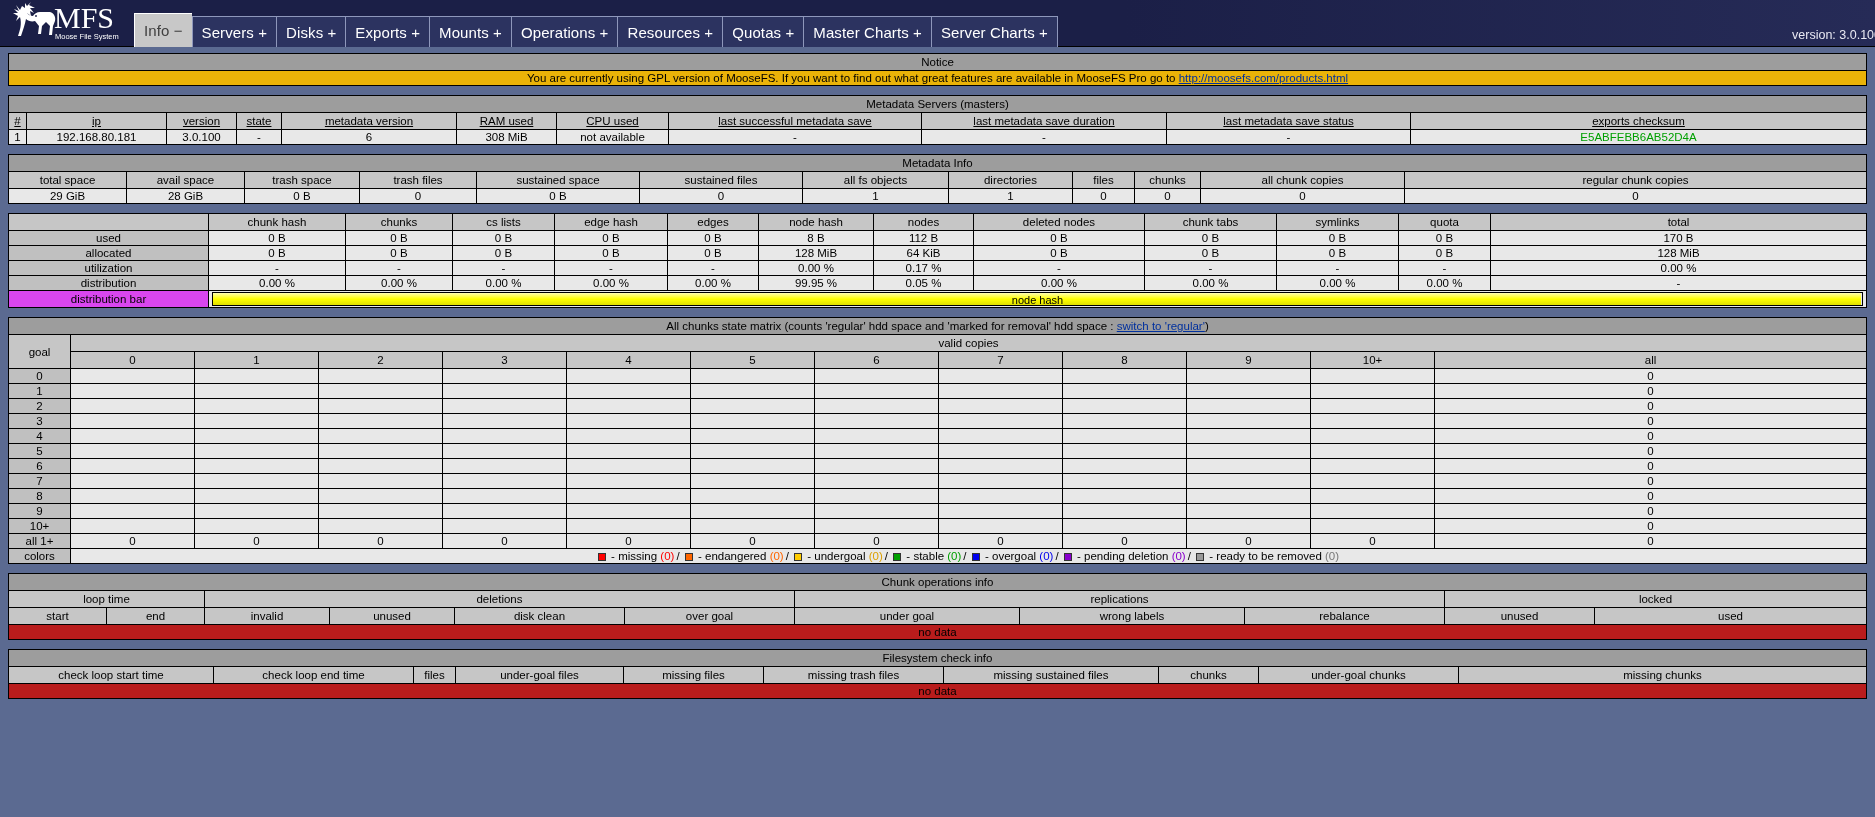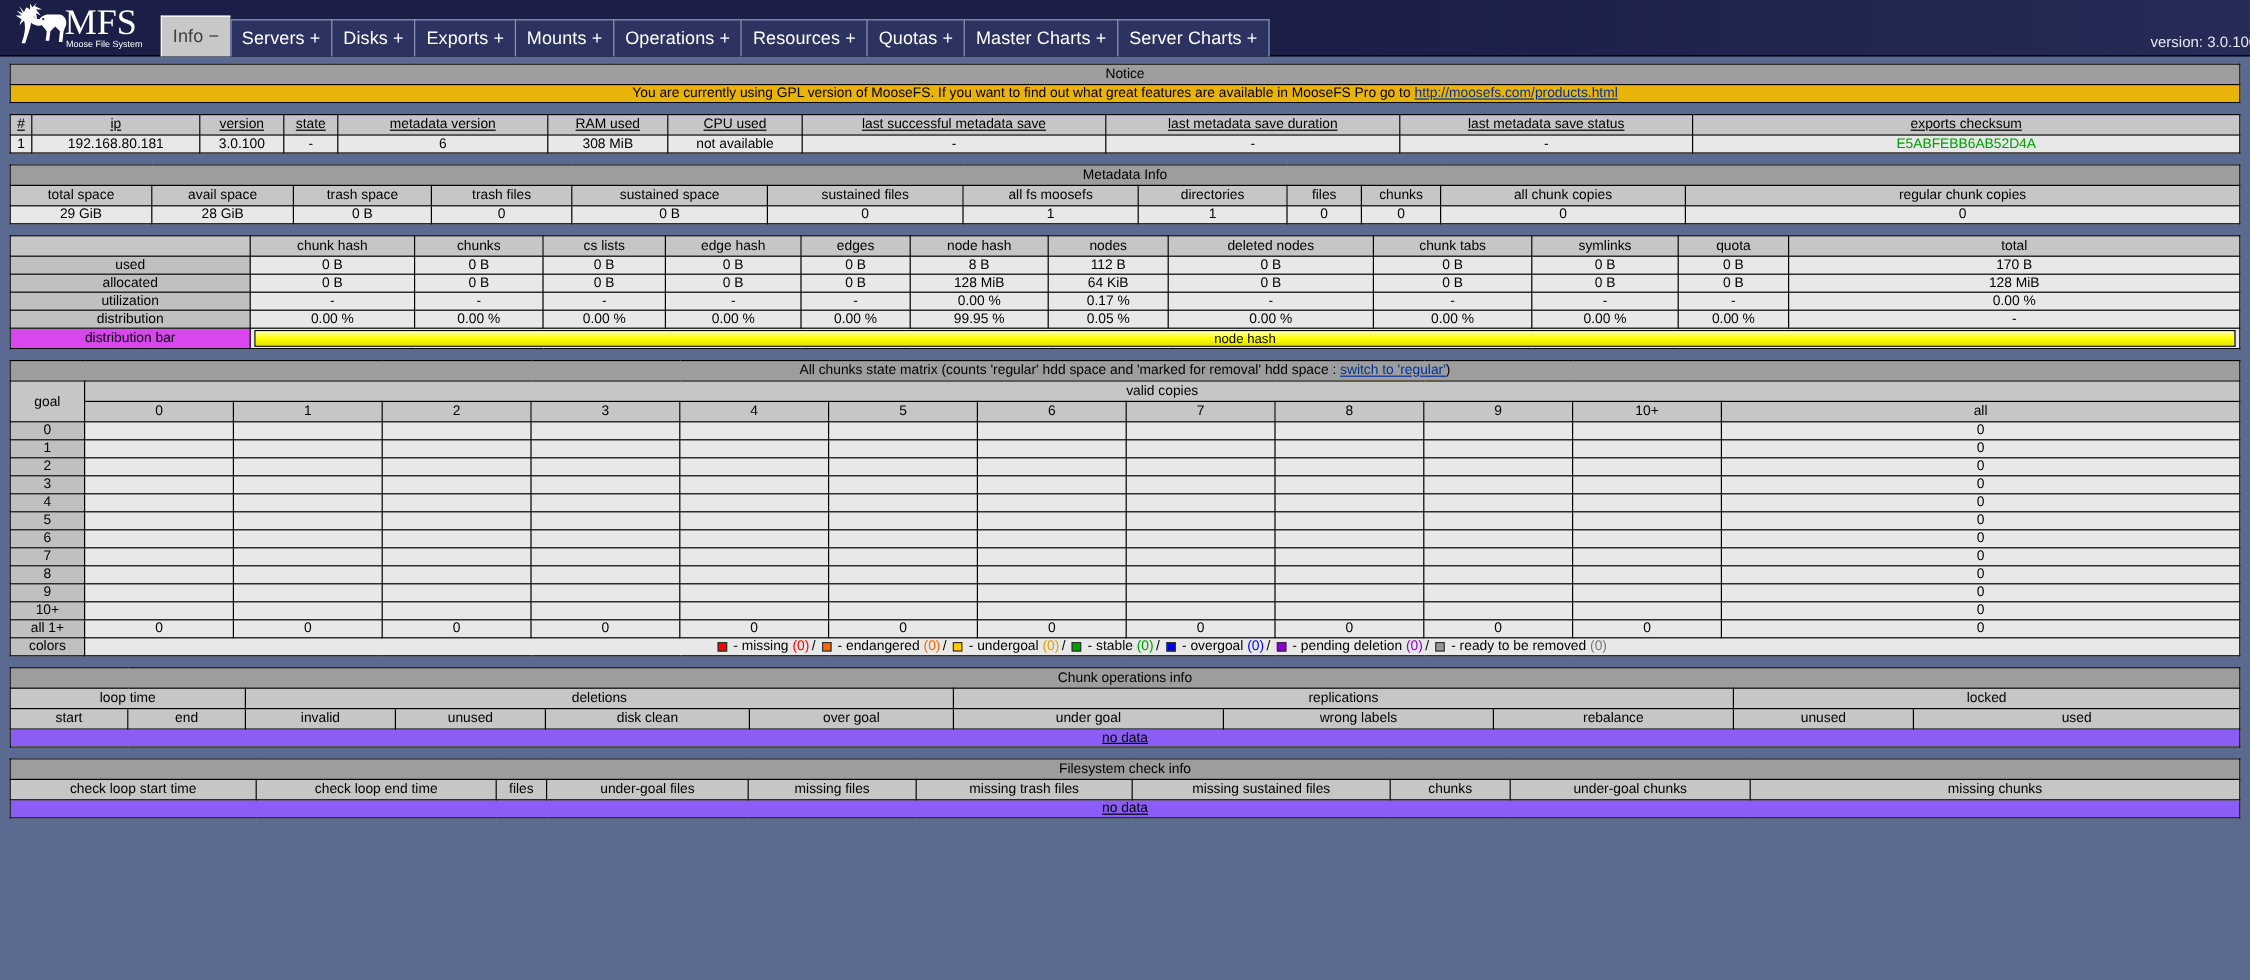--- a/index.html
+++ b/index.html
@@ -92,21 +92,21 @@
     padding: 2px 3px;
   }
   td.hdr-u { background:#c6c6c6; }
   td.hdr-u span.u { text-decoration: underline; cursor: pointer; }
   td.rowlabel {
     background: #c0c0c0;
     text-align: center;
   }
   td.val { background: #e8e8e8; }
   td.num { text-align: right; padding-right: 5px; }
-  td.nodata { background:#8b5cf6; padding:3px;text-decoration:underline; }
+  td.nodata { background:#b91c1c; padding:3px; }
   a.link { color:#00309e; text-decoration: underline; cursor: pointer; }
   .green { color: #00a000; }
   .noticerow td { background:#eab308; padding: 3px; }
 
   
   td.distbar { padding: 0; background:#e8e8e8; }
   .barwrap {
     position: relative;
     height: 14px;
     width: 100%;
@@ -202,20 +202,23 @@
         <col style="width:45px">
       <col style="width:175px">
         <col style="width:100px">
         <col style="width:112px">
         <col style="width:253px">
       <col style="width:245px">
         <col style="width:244px">
         <col>
     </colgroup>
     <tbody>
+        <tr class="tabletitle">
+          <td colspan="11">Metadata Servers (masters)</td>
+        </tr>
     <tr class="hdr">
       <td class="hdr-u"><span class="u">#</span></td>
       <td class="hdr-u"><span class="u">ip</span></td>
       <td class="hdr-u"><span class="u">version</span></td>
       <td class="hdr-u"><span class="u">state</span></td>
       <td class="hdr-u"><span class="u">metadata version</span></td>
       <td class="hdr-u"><span class="u">RAM used</span></td>
       <td class="hdr-u"><span class="u">CPU used</span></td>
       <td class="hdr-u"><span class="u">last successful metadata save</span></td>
       <td class="hdr-u"><span class="u">last metadata save duration</span></td>
@@ -257,21 +260,21 @@
         <tr class="tabletitle">
           <td colspan="12">Metadata Info</td>
         </tr>
     <tr class="hdr">
       <td>total space</td>
       <td>avail space</td>
       <td>trash space</td>
       <td>trash files</td>
       <td>sustained space</td>
       <td>sustained files</td>
-      <td>all fs moosefs</td>
+      <td>all fs objects</td>
       <td>directories</td>
       <td>files</td>
       <td>chunks</td>
       <td>all chunk copies</td>
       <td>regular chunk copies</td>
     </tr>
     <tr>
       <td class="val">29 GiB</td>
       <td class="val">28 GiB</td>
       <td class="val">0 B</td>

